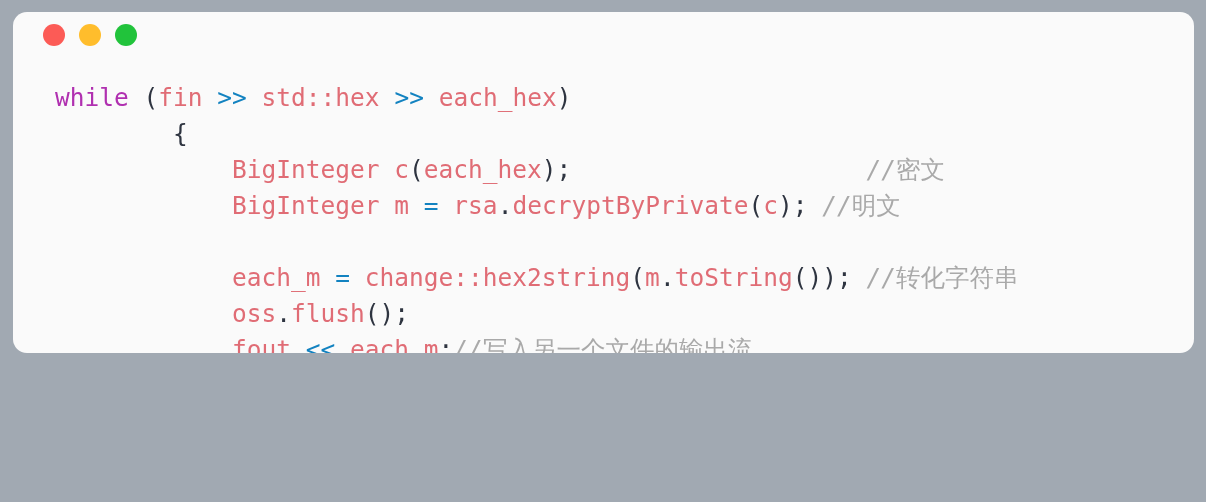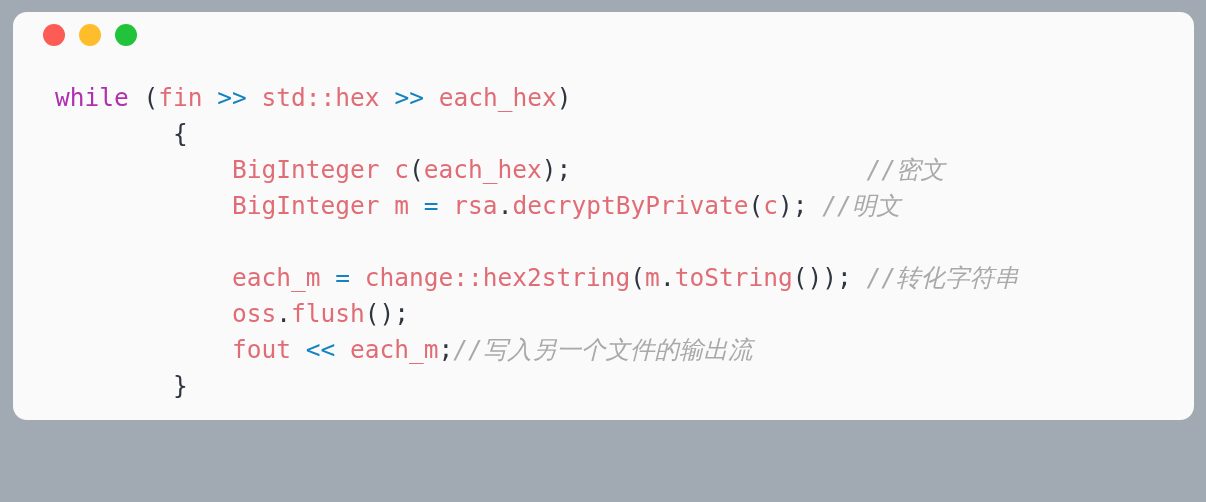--- a/index.html
+++ b/index.html
@@ -12,21 +12,21 @@
   }
   body {
     font-family: "DejaVu Sans Mono", monospace;
   }
 
   #window {
     position: absolute;
     left: 13px;
     top: 12px;
     width: 1181px;
-    height: 408px;
+    height: 341px;
     background: #fafafa;
     border-radius: 14px;
     box-sizing: border-box;
     overflow: hidden;
   }
 
   #titlebar {
     height: 46px;
     padding: 0 0 0 30px;
     display: flex;
@@ -59,21 +59,20 @@
     white-space: pre;
   }
   .blank { height: 36px; }
 
   .tok-kw    { color: #b030b0; }
   .tok-id    { color: #e06c75; }
   .tok-op    { color: #1282c0; }
   .tok-punct { color: #2e3440; }
   .tok-cmt   {
     color: #a9a9a9;
-    font-style: italic;
     font-family: "DejaVu Serif", serif;
   }
   .tok-cmt-slash {
     color: #a9a9a9;
     font-style: italic;
     font-family: "DejaVu Sans Mono", monospace;
   }
 </style>
 </head>
 <body>

